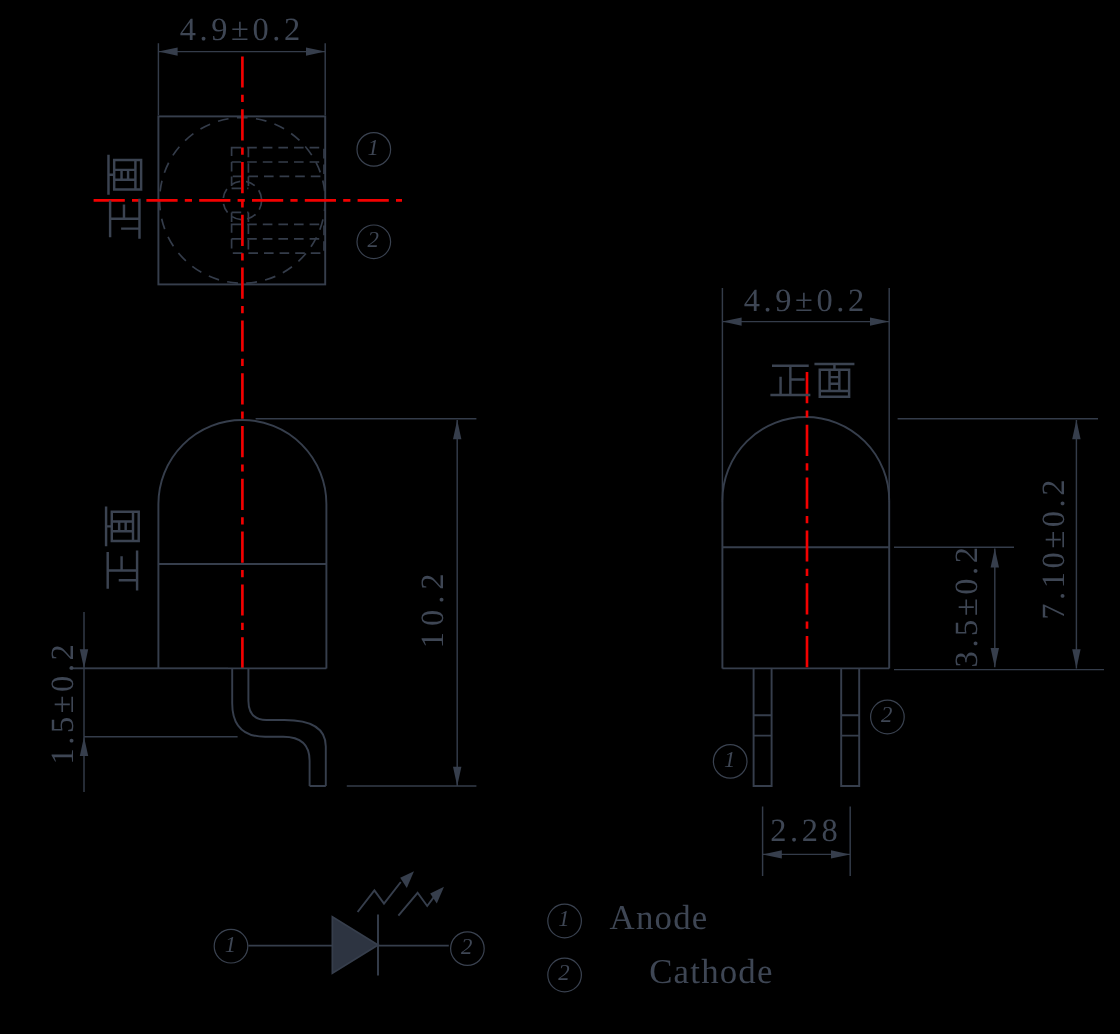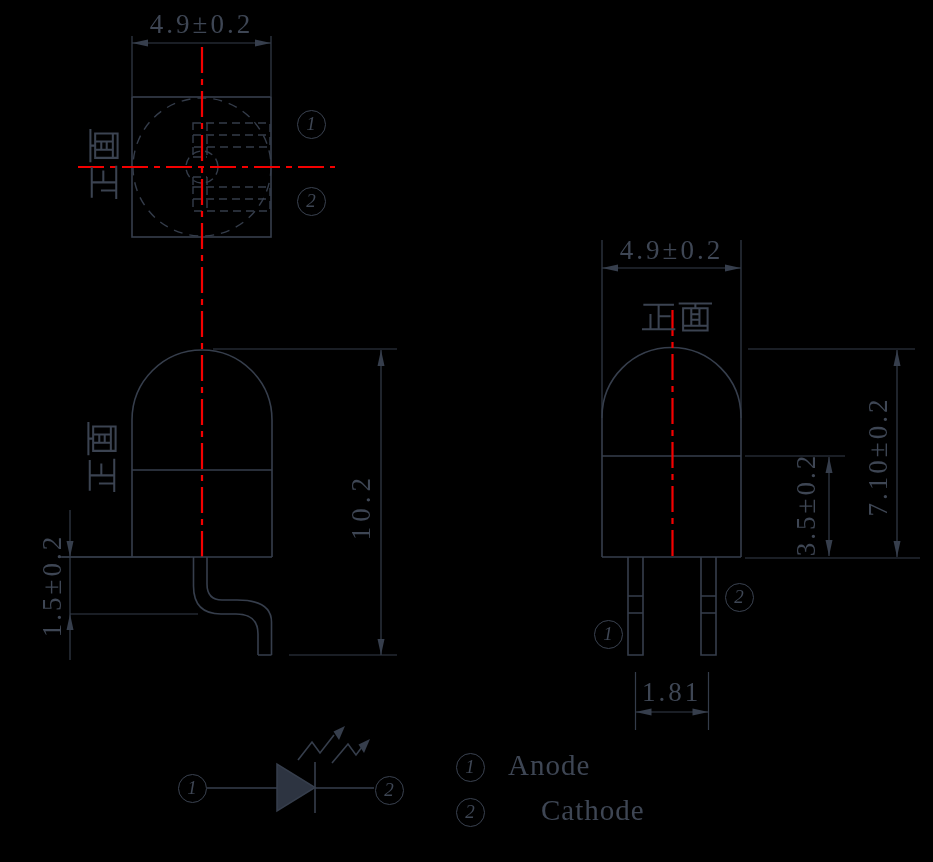--- a/index.html
+++ b/index.html
@@ -152,21 +152,21 @@
   <div class="t dim-text" style="left:602px;top:235px;width:139px;">4.9±0.2</div>
   <div class="face-label" style="left:641px;top:300px;width:72px;height:34px;gap:4px;">
     <svg width="72" height="34" viewBox="0 0 208 100">
         <use href="#glyph-zheng"></use>
         <use href="#glyph-mian" x="108"></use>
       </svg>
     <span class="sr">正面</span>
   </div>
   <div class="t dim-text vert" style="left:721px;top:489px;width:170px;">3.5±0.2</div>
   <div class="t dim-text vert" style="left:783px;top:441px;width:190px;">7.10±0.2</div>
-  <div class="t dim-text" style="left:630px;top:677px;width:83px;">1.81</div>
+  <div class="t dim-text" style="left:630px;top:677px;width:83px;">2.28</div>
   <div class="callout" style="left:593.5px;top:619.5px;">
     <span>1</span>
   </div>
   <div class="callout" style="left:724.5px;top:582.5px;">
     <span>2</span>
   </div>
 
   <div class="callout" style="left:177.5px;top:773.5px;">
     <span>1</span>
   </div>

